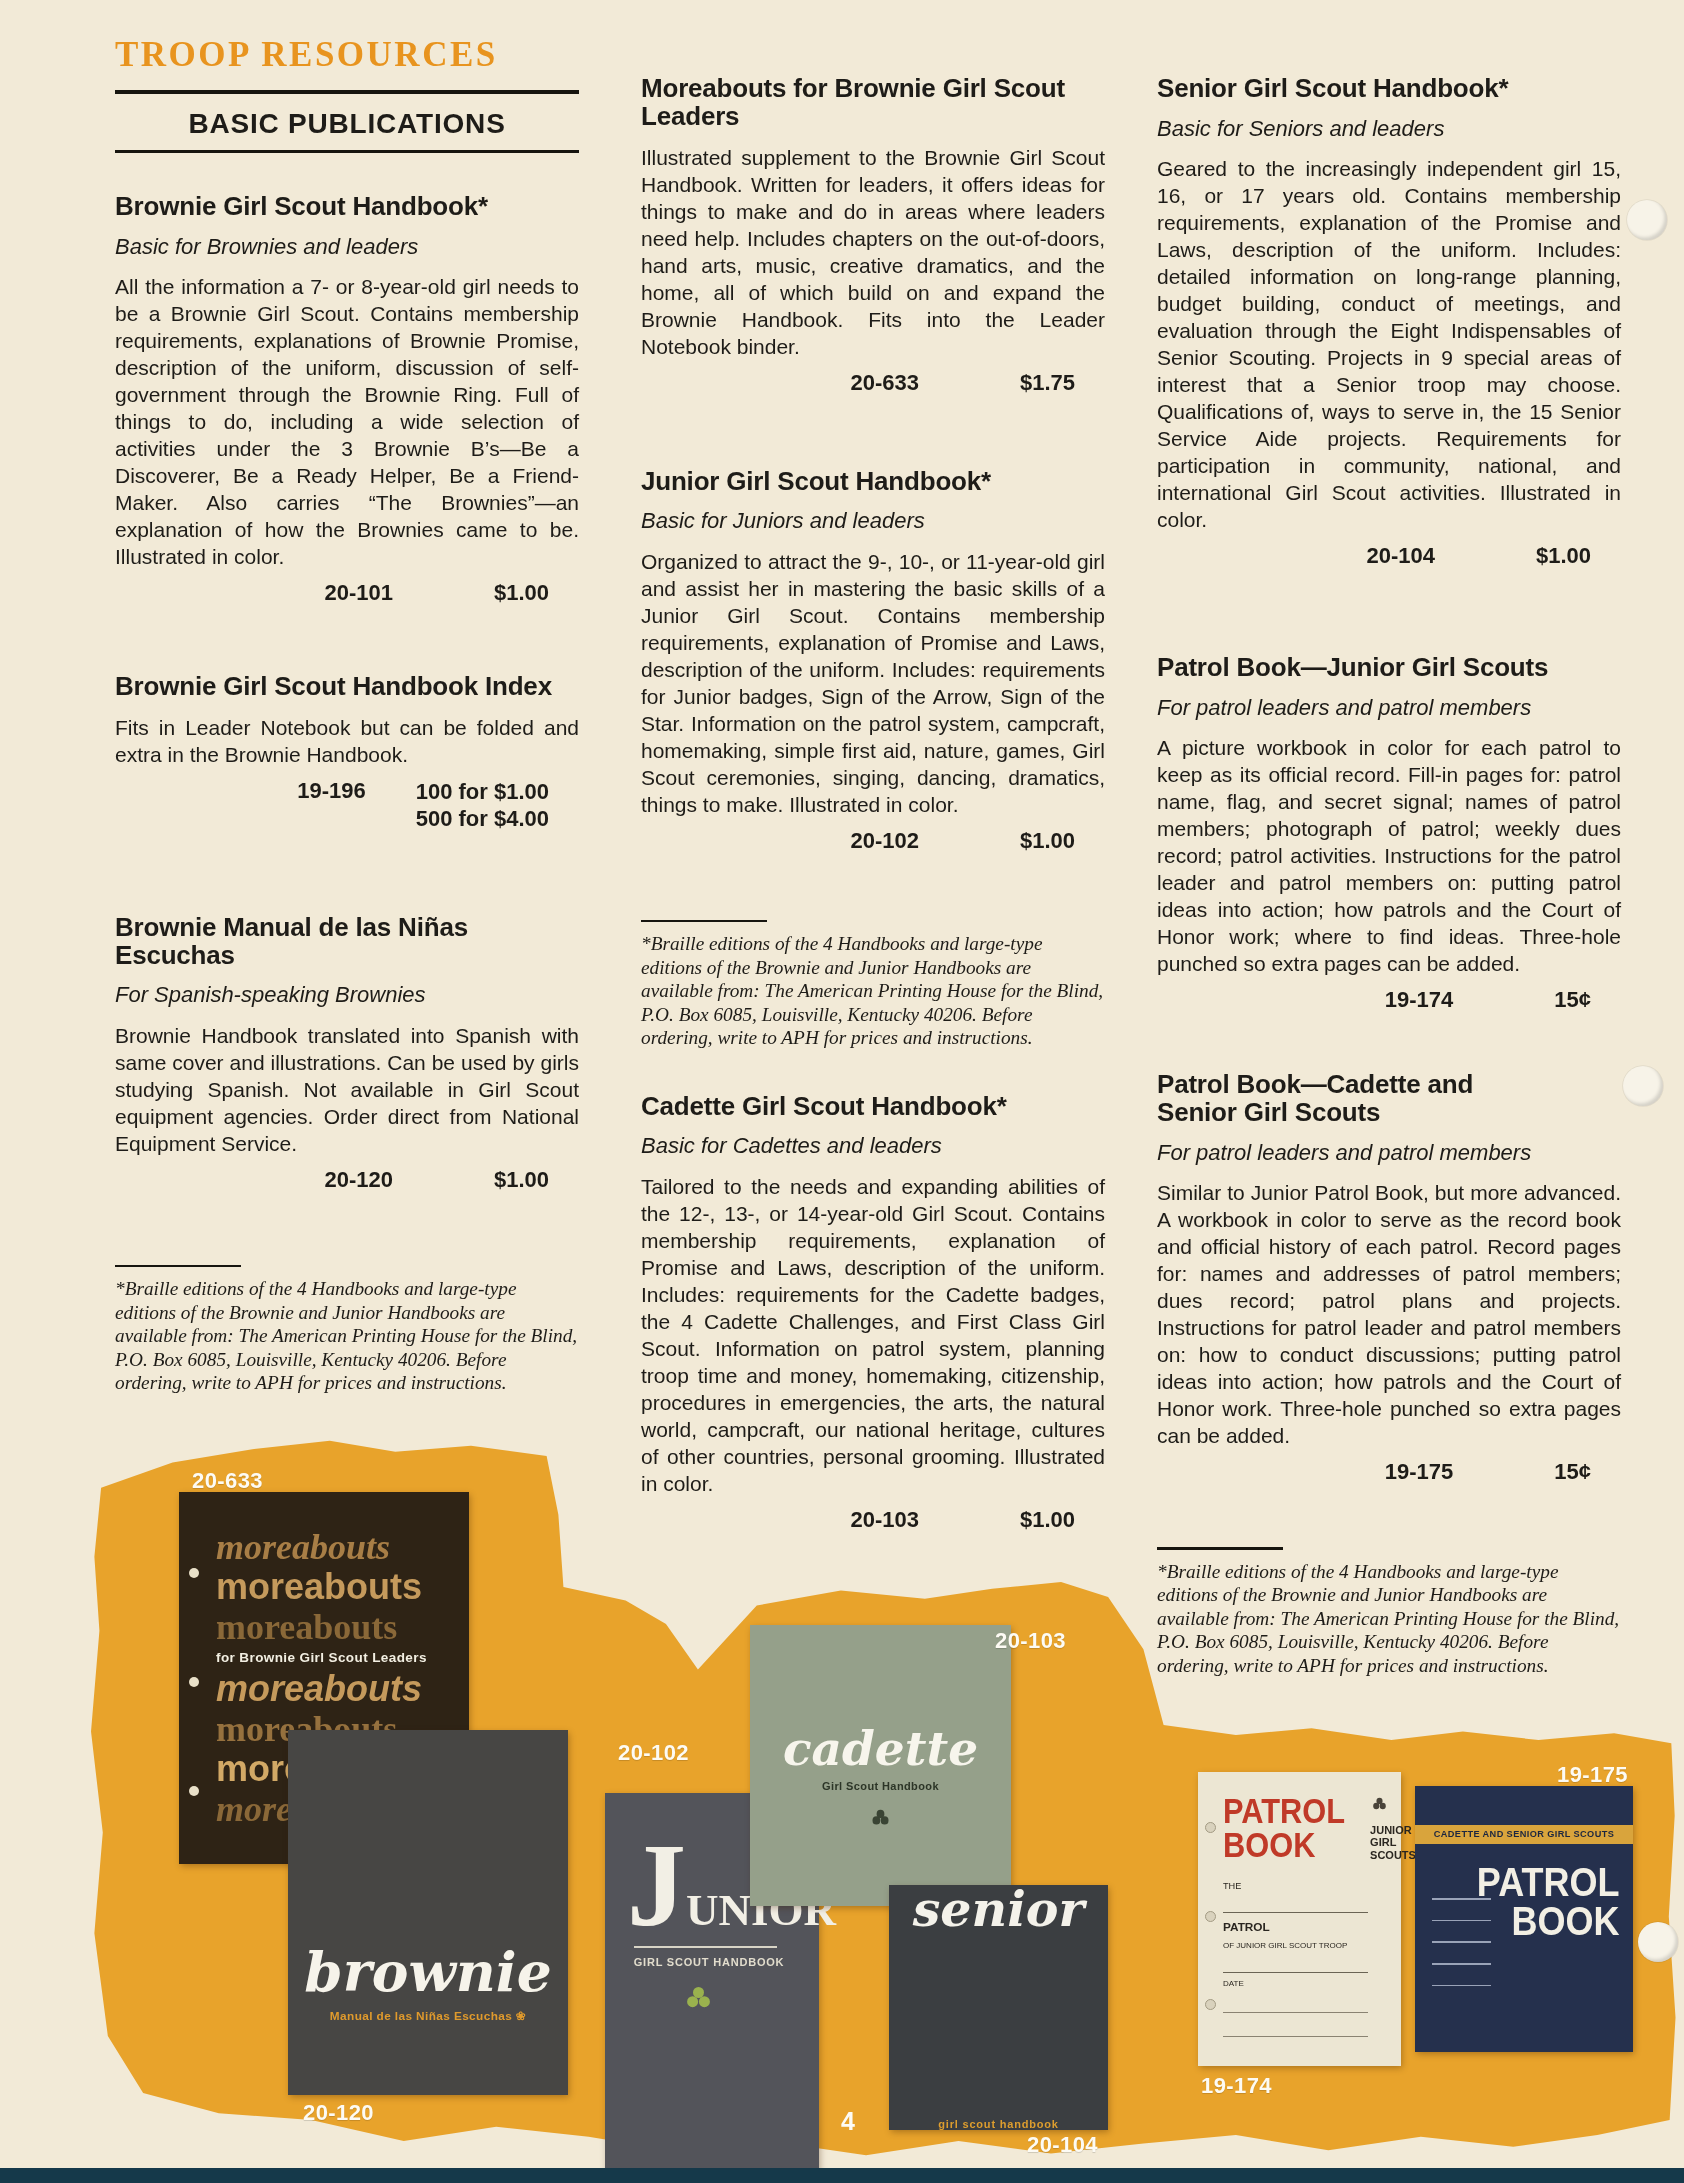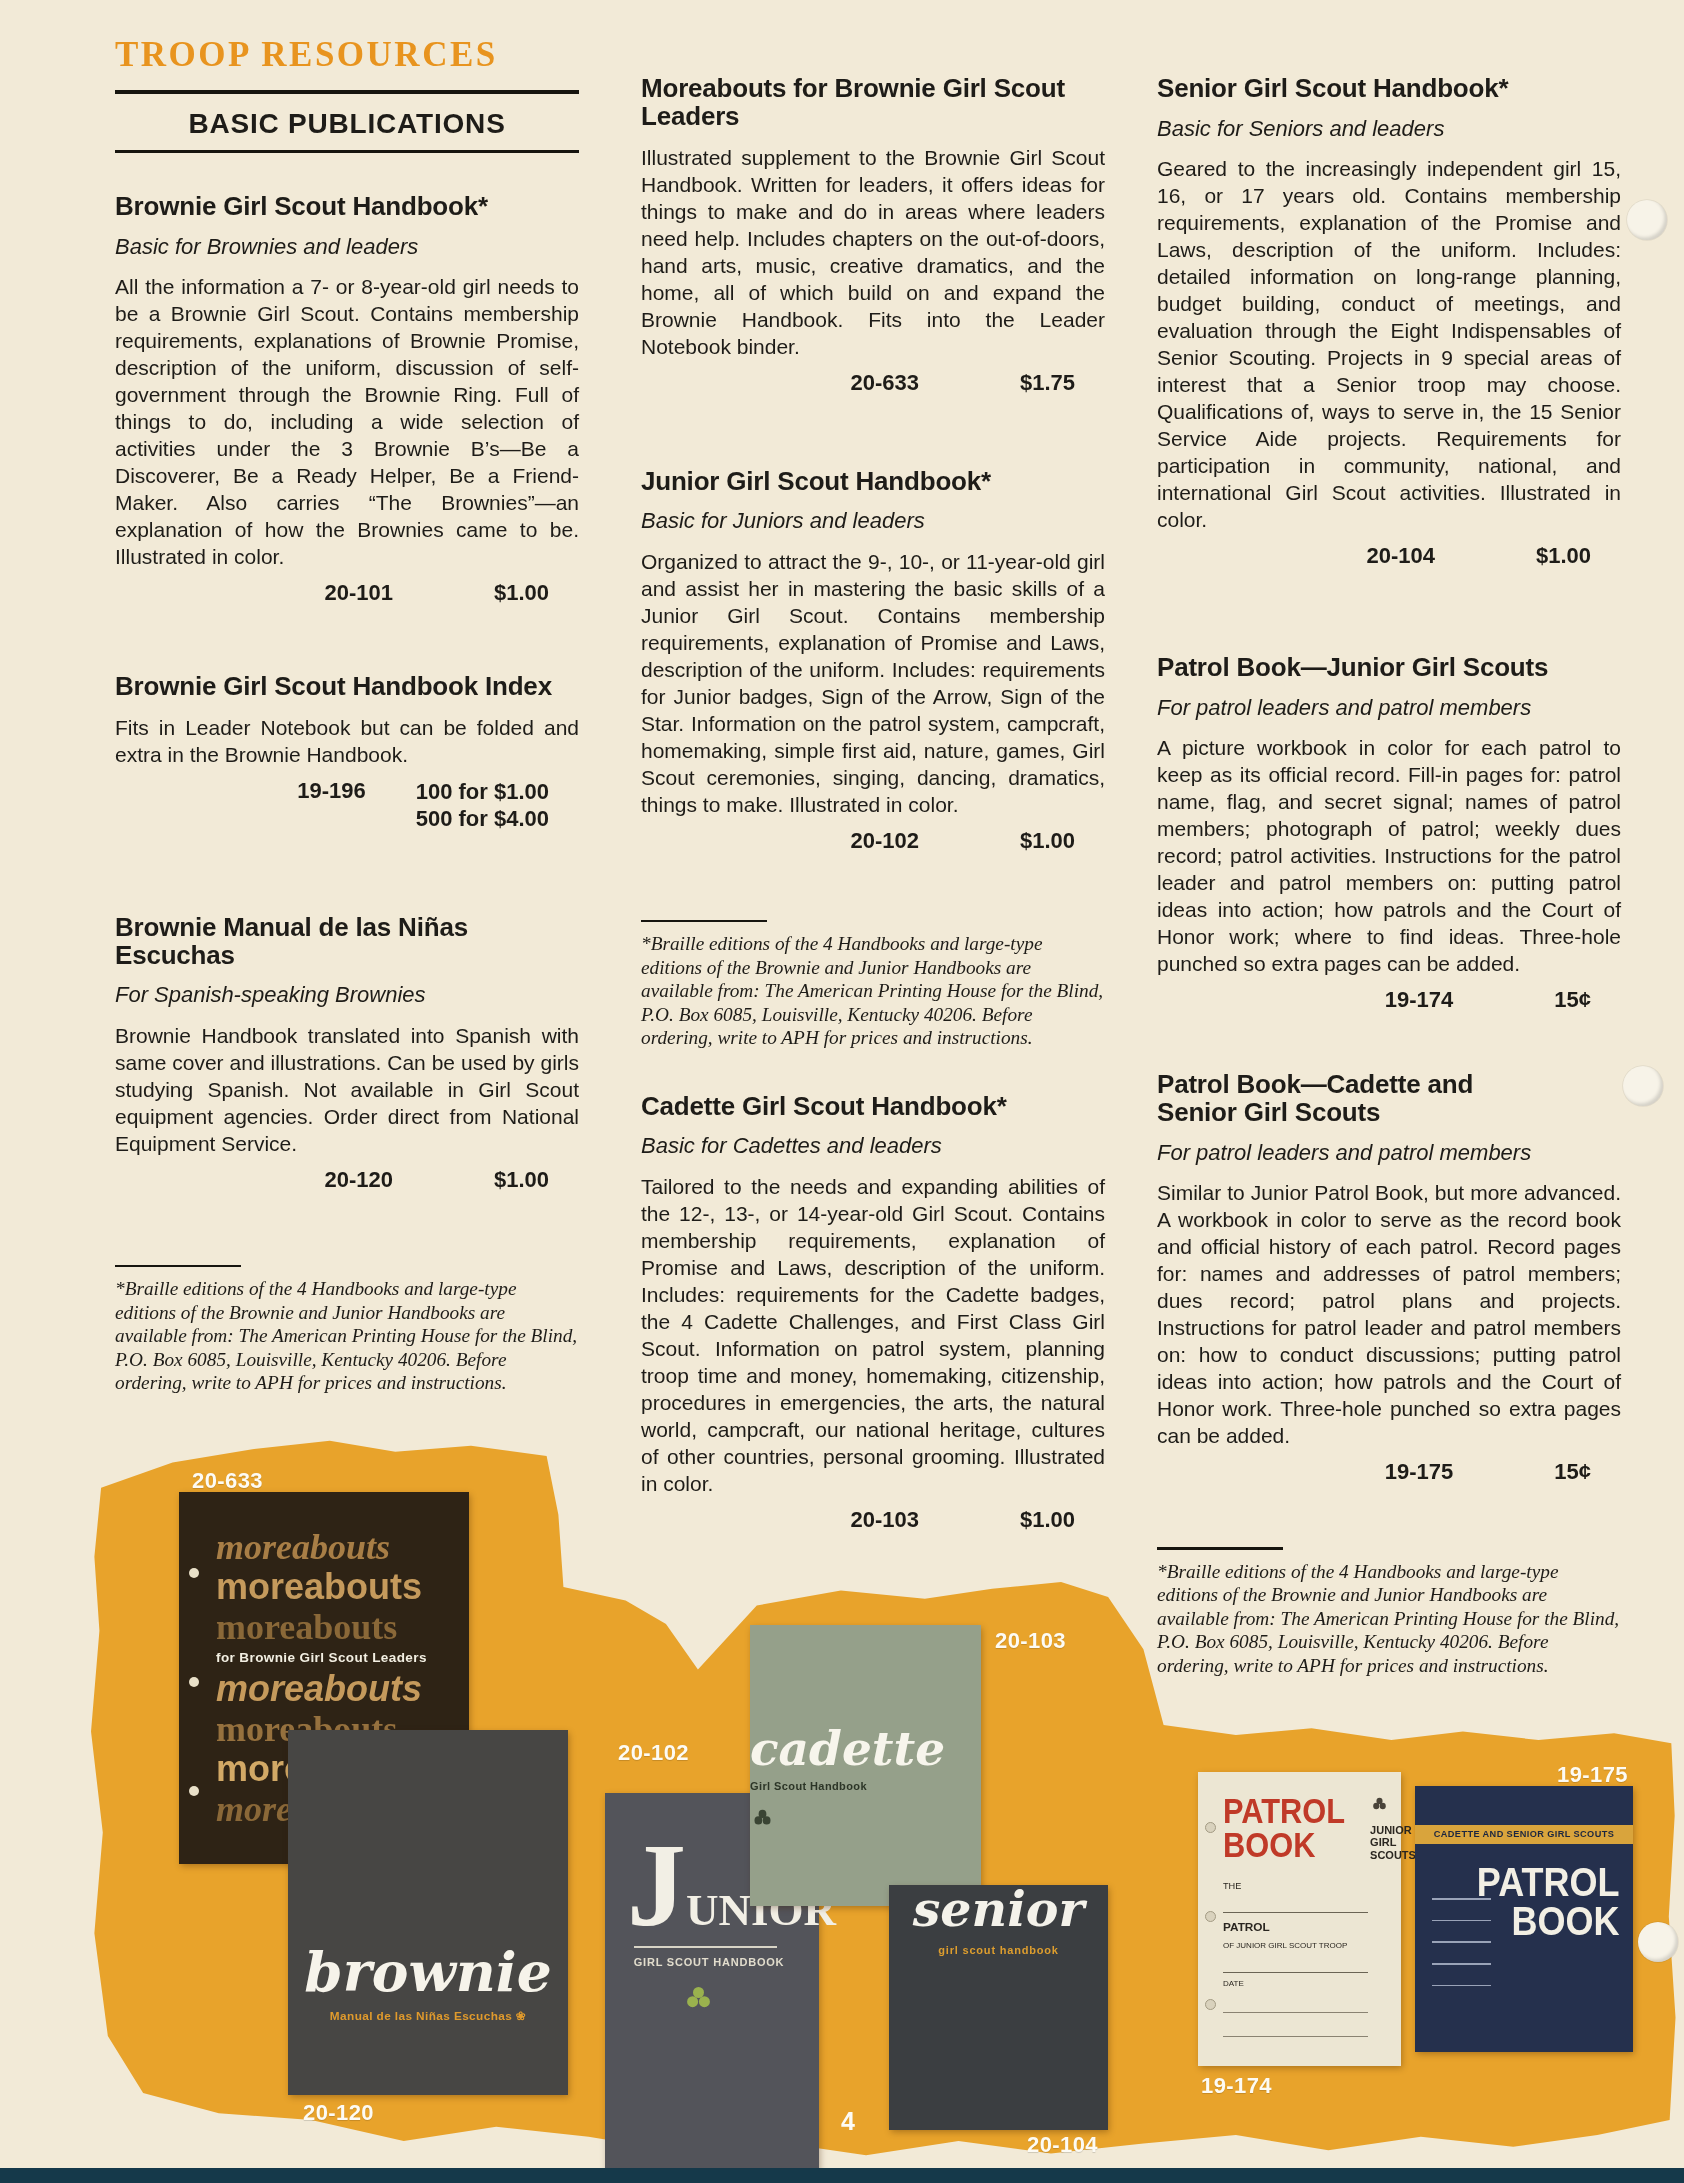--- a/index.html
+++ b/index.html
@@ -85,30 +85,30 @@
   .junior-word::first-letter{font-size:118px;line-height:0.75;}
   .junior-line{width:143px;height:1.7px;background:#d8d4c6;margin:11.8px 0 8.4px 6.7px;}
   .junior-sub{font-size:11px;letter-spacing:0.8px;color:#e2ddcd;font-weight:bold;margin-left:6.7px;}
   .trefoil{position:relative;width:25px;height:25px;display:inline-block;}
   .trefoil::before{content:"";position:absolute;width:11.8px;height:11.8px;border-radius:50%;
     background:currentColor;left:6.7px;top:0;
     box-shadow:-5.9px 9.2px 0 currentColor,5.9px 9.2px 0 currentColor;}
   .junior-trefoil{color:#9ab24e;margin:18.5px 0 0 59px;}
 
   
-  #book-cadette{left:750px;top:1625px;width:231px;height:281px;background:#95a08a;
-    display:flex;flex-direction:column;align-items:flex-start;justify-content:center;box-sizing:border-box;padding-top:25px;}
+  #book-cadette{left:750px;top:1625px;width:261px;height:281px;background:#95a08a;
+    display:flex;flex-direction:column;align-items:center;justify-content:center;box-sizing:border-box;padding-top:25px;}
   .cadette-title{font-family:"DejaVu Serif",serif;font-style:italic;font-weight:bold;
     font-size:47px;color:#f7f5ec;line-height:1;}
   .cadette-sub{margin-top:8.4px;font-size:11px;font-weight:bold;color:#2c3527;letter-spacing:0.4px;}
   .cadette-trefoil{color:#3a4434;margin-top:13.5px;transform:scale(0.7);}
 
   
   #book-senior{left:889px;top:1885px;width:219px;height:245px;background:#3b3e41;
-    display:flex;flex-direction:column;align-items:center;justify-content:flex-start;box-sizing:border-box;}
+    display:flex;flex-direction:column;align-items:center;justify-content:space-between;box-sizing:border-box;}
   .senior-title{font-family:"DejaVu Serif",serif;font-style:italic;font-weight:bold;
     font-size:49px;color:#f4f2ea;line-height:1;}
   .senior-sub{margin-top:10px;font-size:11px;font-weight:bold;color:#de9e2e;letter-spacing:0.8px;}
 
   
   #book-patrol-jr{left:1198px;top:1772px;width:203px;height:294px;background:#ece6d3;
     box-sizing:border-box;padding:22px 13.5px 0 25px;}
   .pjr-head{display:flex;gap:8.4px;}
   .pjr-red{color:#c03a28;font-weight:bold;font-size:35px;line-height:34px;transform:scaleX(0.88);transform-origin:left;}
   .pjr-org{font-size:11px;font-weight:bold;color:#2a2620;width:59px;line-height:12.6px;margin-top:3.4px;}

